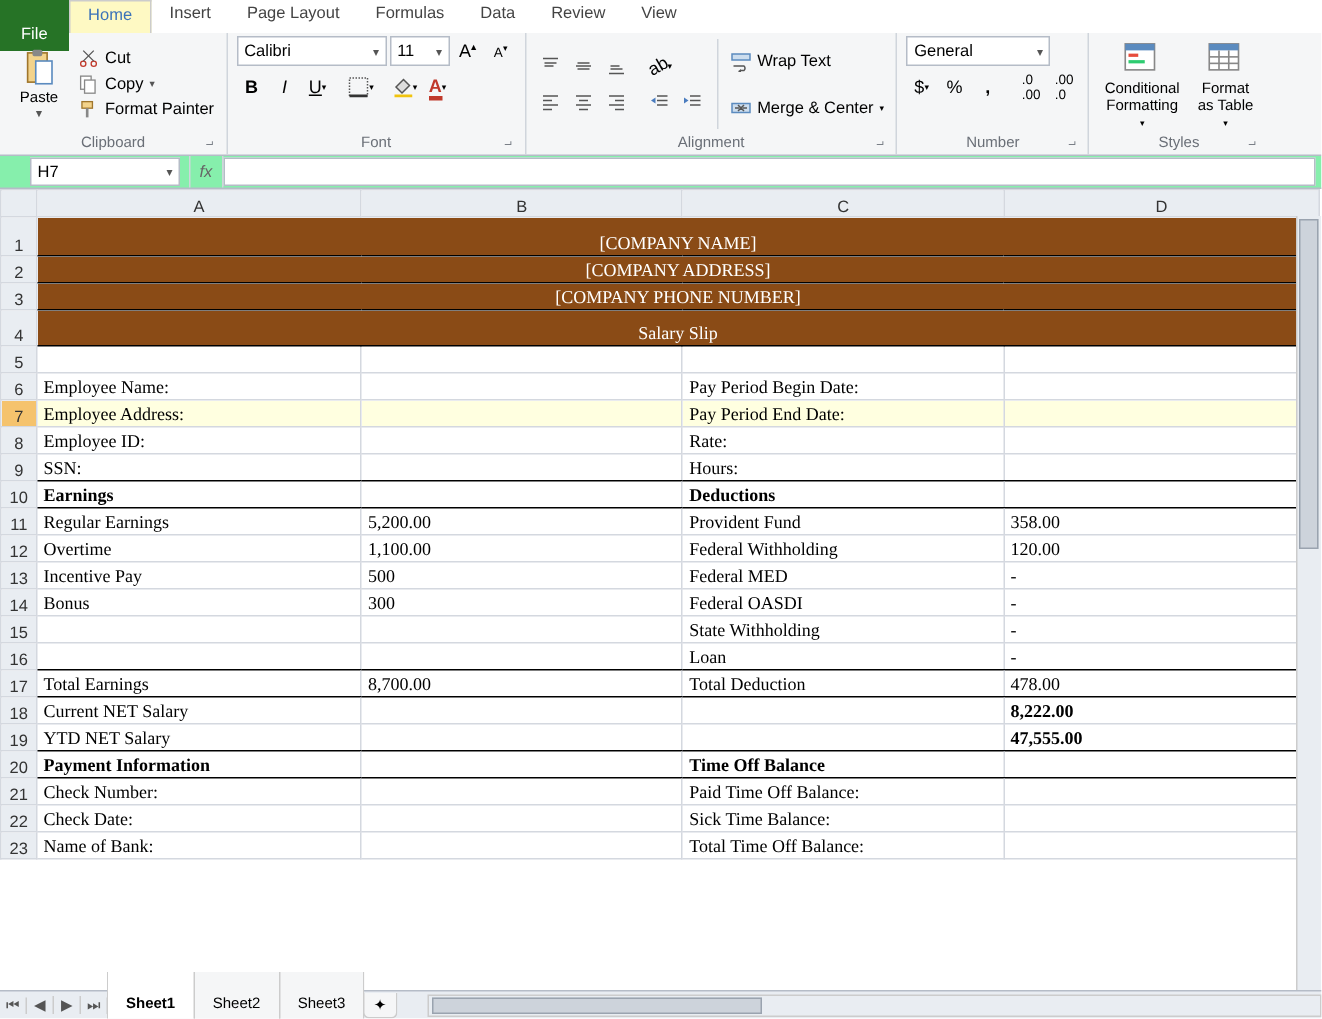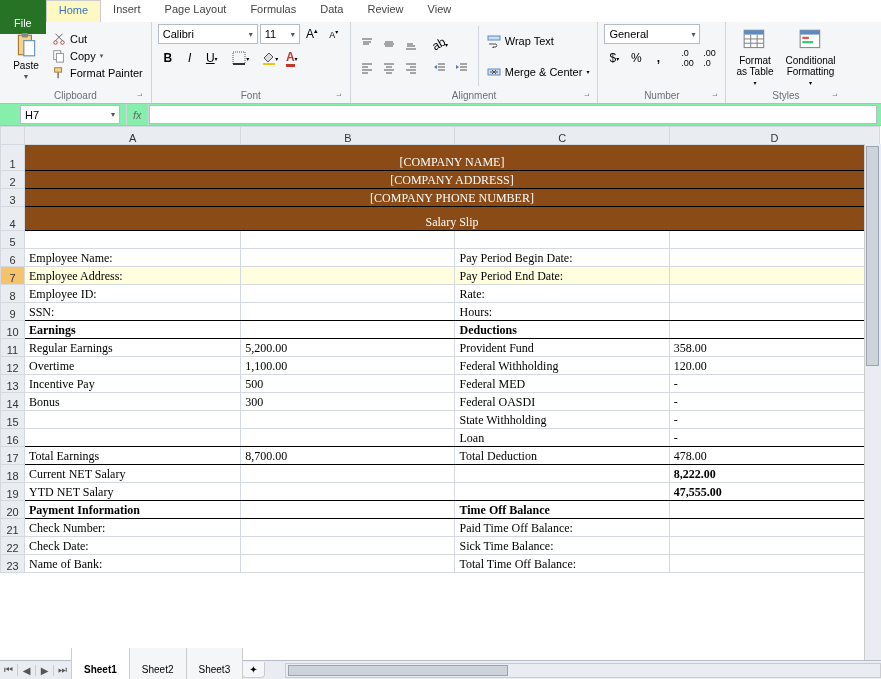--- a/index.html
+++ b/index.html
@@ -297,44 +297,44 @@
         <div class="icon-btn">
             <span style="font-size:9px">.00<br>.0</span>
           </div>
       </div>
     </div>
     <div class="ribbon-group-label">Number</div>
   </div>
 
   <div class="ribbon-group" style="border-right:none">
     <div class="grp-content">
+      <div class="big-btn">
+        <svg viewBox="0 0 24 24">
+            <rect x="2" y="3" width="18" height="16" fill="#fff" stroke="#888"></rect>
+            <rect x="2" y="3" width="18" height="4" fill="#5b8bbf"></rect>
+            <rect x="4" y="9" width="6" height="2" fill="#e74c3c"></rect>
+            <rect x="4" y="13" width="10" height="2" fill="#2ecc71"></rect>
+          </svg>
+        <span class="lbl" style="white-space:pre-line">Conditional
+Formatting</span>
+        <span style="font-size:6px">▾</span>
+      </div>
       <div class="big-btn">
         <svg viewBox="0 0 24 24">
             <rect x="2" y="3" width="18" height="16" fill="#fff" stroke="#888"></rect>
             <rect x="2" y="3" width="18" height="4" fill="#5b8bbf"></rect>
             <line x1="2" y1="11" x2="20" y2="11" stroke="#888"></line>
             <line x1="2" y1="15" x2="20" y2="15" stroke="#888"></line>
             <line x1="8" y1="7" x2="8" y2="19" stroke="#888"></line>
             <line x1="14" y1="7" x2="14" y2="19" stroke="#888"></line>
           </svg>
         <span class="lbl" style="white-space:pre-line">Format
 as Table</span>
         <span style="font-size:6px">▾</span>
       </div>
-      <div class="big-btn">
-        <svg viewBox="0 0 24 24">
-            <rect x="2" y="3" width="18" height="16" fill="#fff" stroke="#888"></rect>
-            <rect x="2" y="3" width="18" height="4" fill="#5b8bbf"></rect>
-            <rect x="4" y="9" width="6" height="2" fill="#e74c3c"></rect>
-            <rect x="4" y="13" width="10" height="2" fill="#2ecc71"></rect>
-          </svg>
-        <span class="lbl" style="white-space:pre-line">Conditional
-Formatting</span>
-        <span style="font-size:6px">▾</span>
-      </div>
     </div>
     <div class="ribbon-group-label" style="">Styles</div>
   </div>
 
 </div>
 
 <div class="formula-bar">
   <div class="name-box">H7</div>
   <div class="fx">fx</div>
   <div class="formula-input"></div>

